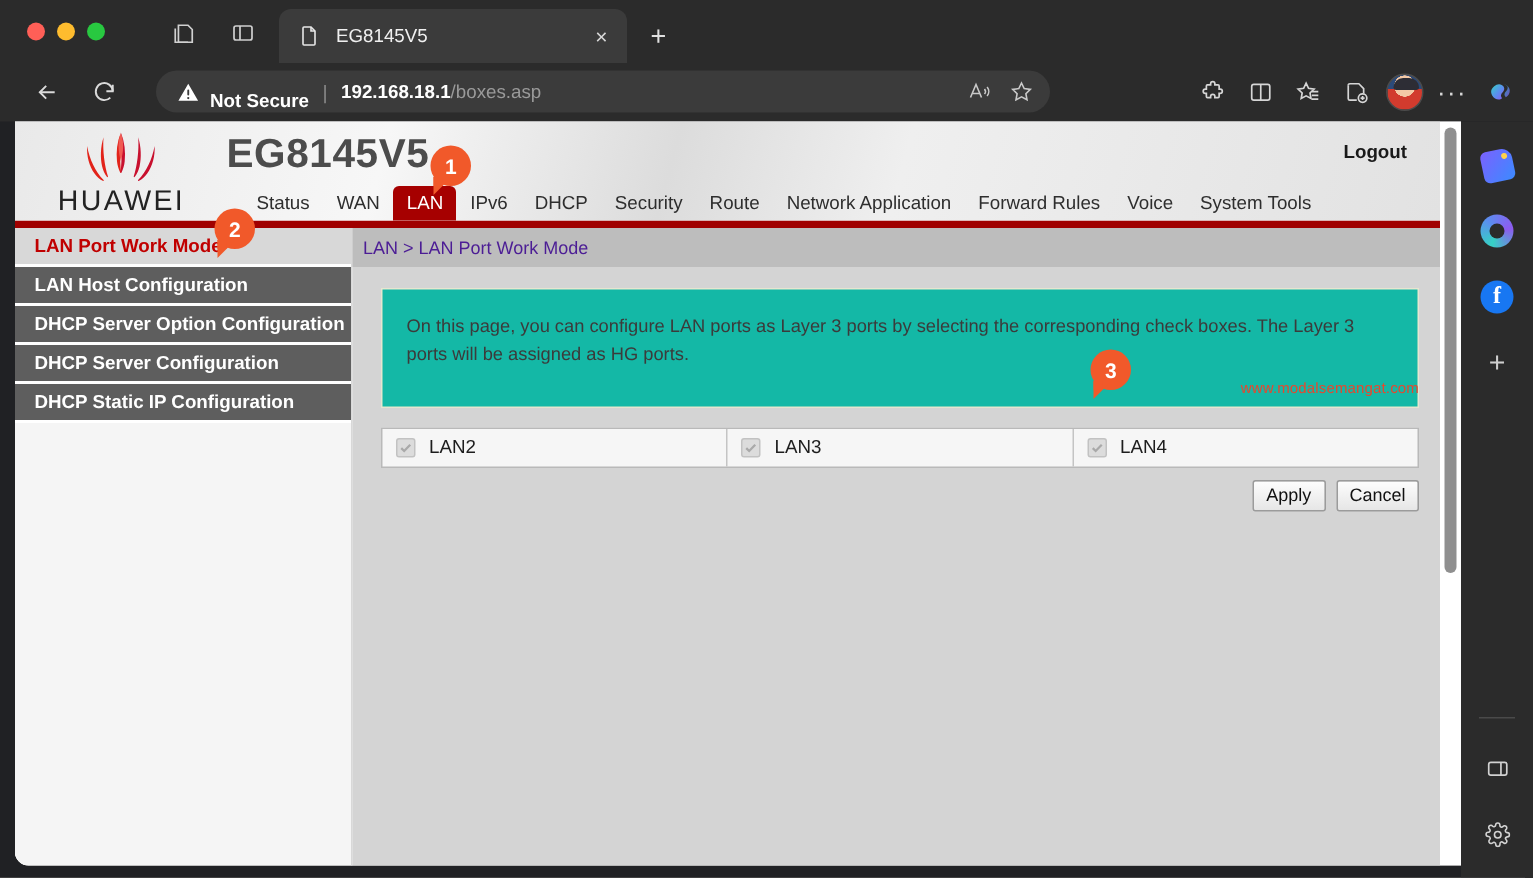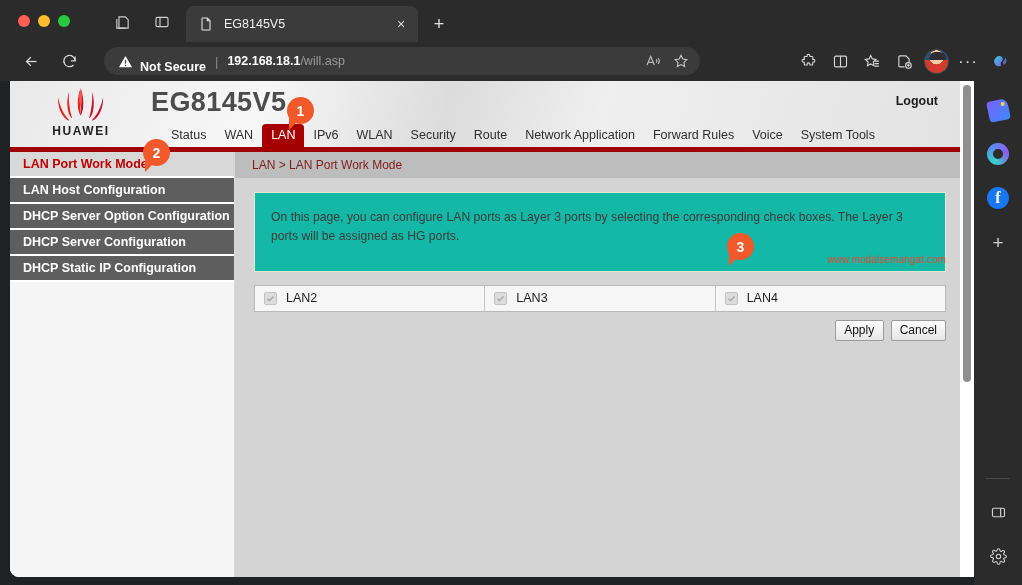--- a/index.html
+++ b/index.html
@@ -129,21 +129,21 @@
 
   
   .rt-header {
     position: relative; height: 66px;
     background: linear-gradient(105deg, #e9e9e9 0%, #f7f7f7 26%, #dcdcdc 46%, #efefef 62%, #e2e2e2 100%);
     border-bottom: 0;
   }
   .logo-wrap { position: absolute; left: 23px; top: 6px; width: 96px; text-align: center; }
   .logo-mark { height: 36px; display: block; margin: 0 auto; }
   .logo-text {
-    font-size: 12px; font-weight: bold; color: #222; letter-spacing: 1.6px;
+    font-size: 19px; font-weight: normal; color: #222; letter-spacing: 1.6px;
     margin-top: 1px;
   }
   .model-title {
     position: absolute; left: 141px; top: 6px;
     font-size: 27px; font-weight: bold; color: #4c4c4c; letter-spacing: .4px;
   }
   .logout {
     position: absolute; right: 22px; top: 13px;
     font-size: 12.5px; font-weight: bold; color: #1a1a1a;
   }
@@ -173,21 +173,21 @@
     height: 26px; display: flex; align-items: center;
     padding-left: 13px; font-size: 12.5px; font-weight: bold;
     background: #5e5e5e; color: #ffffff;
     border-bottom: 2px solid #ffffff;
   }
   .side-item.active { background: #d8d8d8; color: #c00000; }
 
   .content { flex: 1; background: #d4d4d4; position: relative; }
   .breadcrumb {
     height: 26px; display: flex; align-items: center;
-    padding-left: 17px; font-size: 12px; color: #7f1d1d;
+    padding-left: 7px; font-size: 12px; color: #4c1d95;
     background: #bdbdbd;
   }
   .content-inner { padding: 14px 14px 0 19px; position: relative; }
   .infobox {
     background: #14b8a6; border: 1px solid #e6e6cf;
     padding: 15px 16px 24px 16px;
     font-size: 12.2px; color: #3b3b3b; line-height: 1.58;
     max-width: 692px;
   }
   .watermark {
@@ -356,21 +356,21 @@
 
       <div class="omnibox">
         <span class="warn-icon">
           <svg width="15" height="15" viewBox="0 0 24 24" fill="currentColor">
             <path d="M12 3L1.5 21h21L12 3zm0 6a1 1 0 0 1 1 1v4.5a1 1 0 0 1-2 0V10a1 1 0 0 1 1-1zm0 8a1.2 1.2 0 1 1 0 2.4 1.2 1.2 0 0 1 0-2.4z"></path>
           </svg>
         </span>
         <span class="notsecure">Not Secure</span>
         <span class="omni-sep">|</span>
         <span class="url">
-          <span class="host">192.168.18.1</span><span class="path">/will.asp</span>
+          <span class="host">192.168.18.1</span><span class="path">/boxes.asp</span>
         </span>
         <span class="omni-actions">
           <span class="oi">
             <svg width="16" height="16" viewBox="0 0 24 24" fill="none" stroke="currentColor" stroke-width="1.6">
               <path d="M3 18L8.5 5 14 18"></path>
                 <path d="M5.2 14h6.6"></path>
                 <path d="M17 9.5a4 4 0 0 1 0 5"></path>
                 <path d="M19.6 7.5a7 7 0 0 1 0 9"></path>
             </svg>
           </span>
@@ -451,21 +451,21 @@
         </div>
 
         <div class="model-title">EG8145V5</div>
         <div class="logout">Logout</div>
 
         <div class="navbar">
           <div class="nav-item">Status</div>
           <div class="nav-item">WAN</div>
           <div class="nav-item active">LAN</div>
           <div class="nav-item">IPv6</div>
-          <div class="nav-item">WLAN</div>
+          <div class="nav-item">DHCP</div>
           <div class="nav-item">Security</div>
           <div class="nav-item">Route</div>
           <div class="nav-item">Network Application</div>
           <div class="nav-item">Forward Rules</div>
           <div class="nav-item">Voice</div>
           <div class="nav-item">System Tools</div>
         </div>
       </div>
 
       <div class="red-rule"></div>

